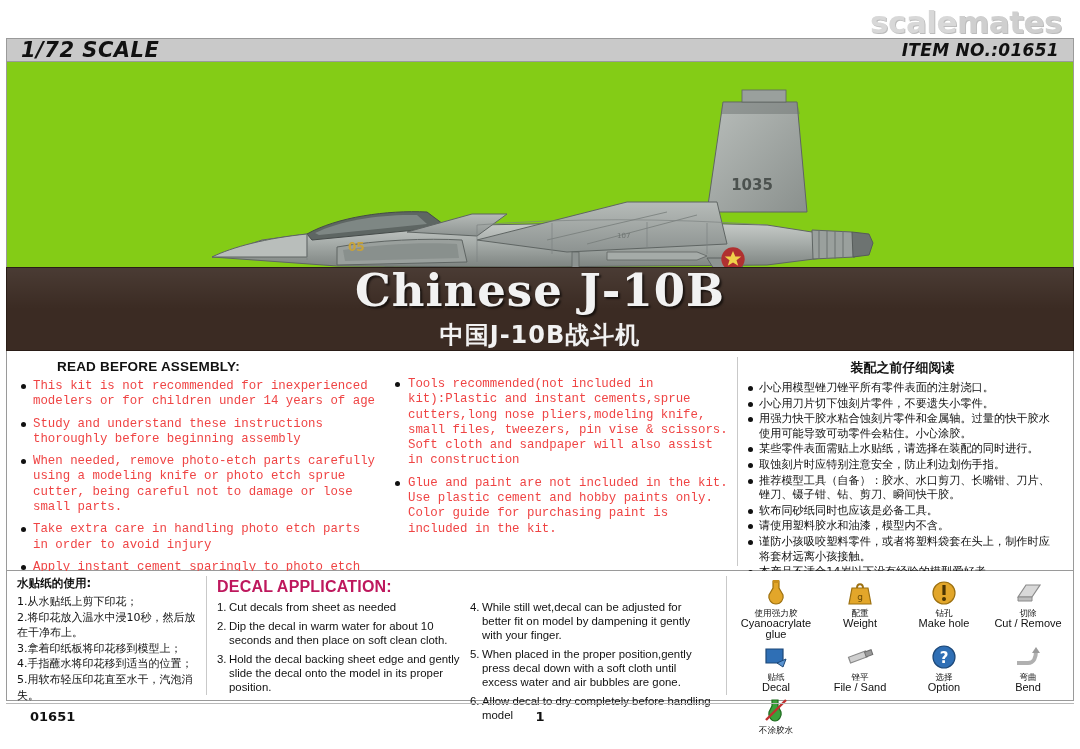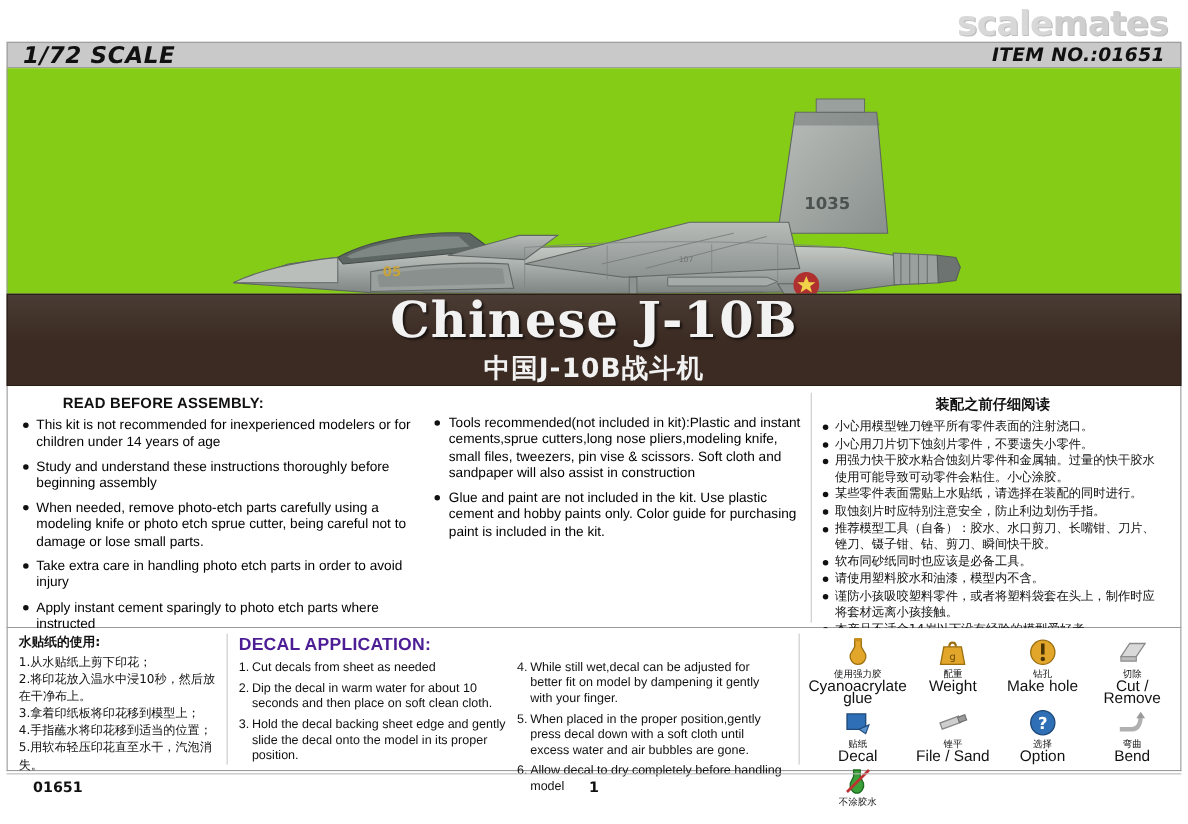--- a/index.html
+++ b/index.html
@@ -137,23 +137,24 @@
     color: #111;
     margin: 2px 0 5px 14px;
     letter-spacing: 0.2px;
     padding-left: 24px;
   }
   ul.bullets { margin: 0; padding: 0; list-style: none; }
   ul.bullets li {
     position: relative;
     font-size: 12.4px;
     line-height: 15.3px;
-    color: #000000;
+    color: #ef4444;
     margin-bottom: 7px;
     padding-left: 14px;
+    font-family: Liberation Mono, monospace;
   }
   ul.bullets li::before {
     content: "";
     position: absolute;
     left: 2px; top: 5px;
     width: 5px; height: 5px;
     border-radius: 50%;
     background: #111;
   }
   .col-b ul.bullets li { padding-left: 15px; }
@@ -200,21 +201,21 @@
     font-size: 11.6px; font-weight: bold; color: #111; margin-bottom: 3px;
     font-family: "DejaVu Sans", sans-serif;
   }
   .decal-cn ol { margin: 0; padding: 0; list-style: none; }
   .decal-cn ol li {
     font-size: 11px; line-height: 15.6px; color: #111;
     font-family: "DejaVu Sans", sans-serif;
   }
   .decal-en { width: 520px; padding-left: 10px; border-right: 1px solid #c9c9c9; position: relative;}
   .decal-title {
-    font-size: 16px; font-weight: bold; color: #4c1d95; margin: 2px 0 4px 0;
+    font-size: 16px; font-weight: bold; color: #be185d; margin: 2px 0 4px 0;
     letter-spacing: 0.2px;
   }
   .decal-cols { display: flex; gap: 10px; }
   .decal-col { width: 243px; }
   .decal-col .step {
     font-size: 11.4px; line-height: 14px; color: #111; margin-bottom: 5px;
     padding-left: 12px; position: relative;
   }
   .decal-col .step .num { position: absolute; left: 0; top: 0; }
 
@@ -228,21 +229,21 @@
   }
   .icon-cell {
     display: flex; flex-direction: column; align-items: center; justify-content: flex-start;
     padding-top: 2px;
   }
   .icon-glyph {
     width: 34px; height: 30px;
     display: flex; align-items: center; justify-content: center;
   }
   .icon-cn { font-size: 8.6px; color: #111; font-family: "DejaVu Sans", sans-serif; line-height: 10px; }
-  .icon-en { font-size: 14px; color: #111; line-height: 11px; text-align:center; }
+  .icon-en { font-size: 11px; color: #111; line-height: 11px; text-align:center; }
 
   
   .footer {
     position: relative;
     height: 26px;
     display: flex; align-items: center;
     border-top: 1px solid #b9b9b9;
     margin-top: 2px;
   }
   .footer-item {

